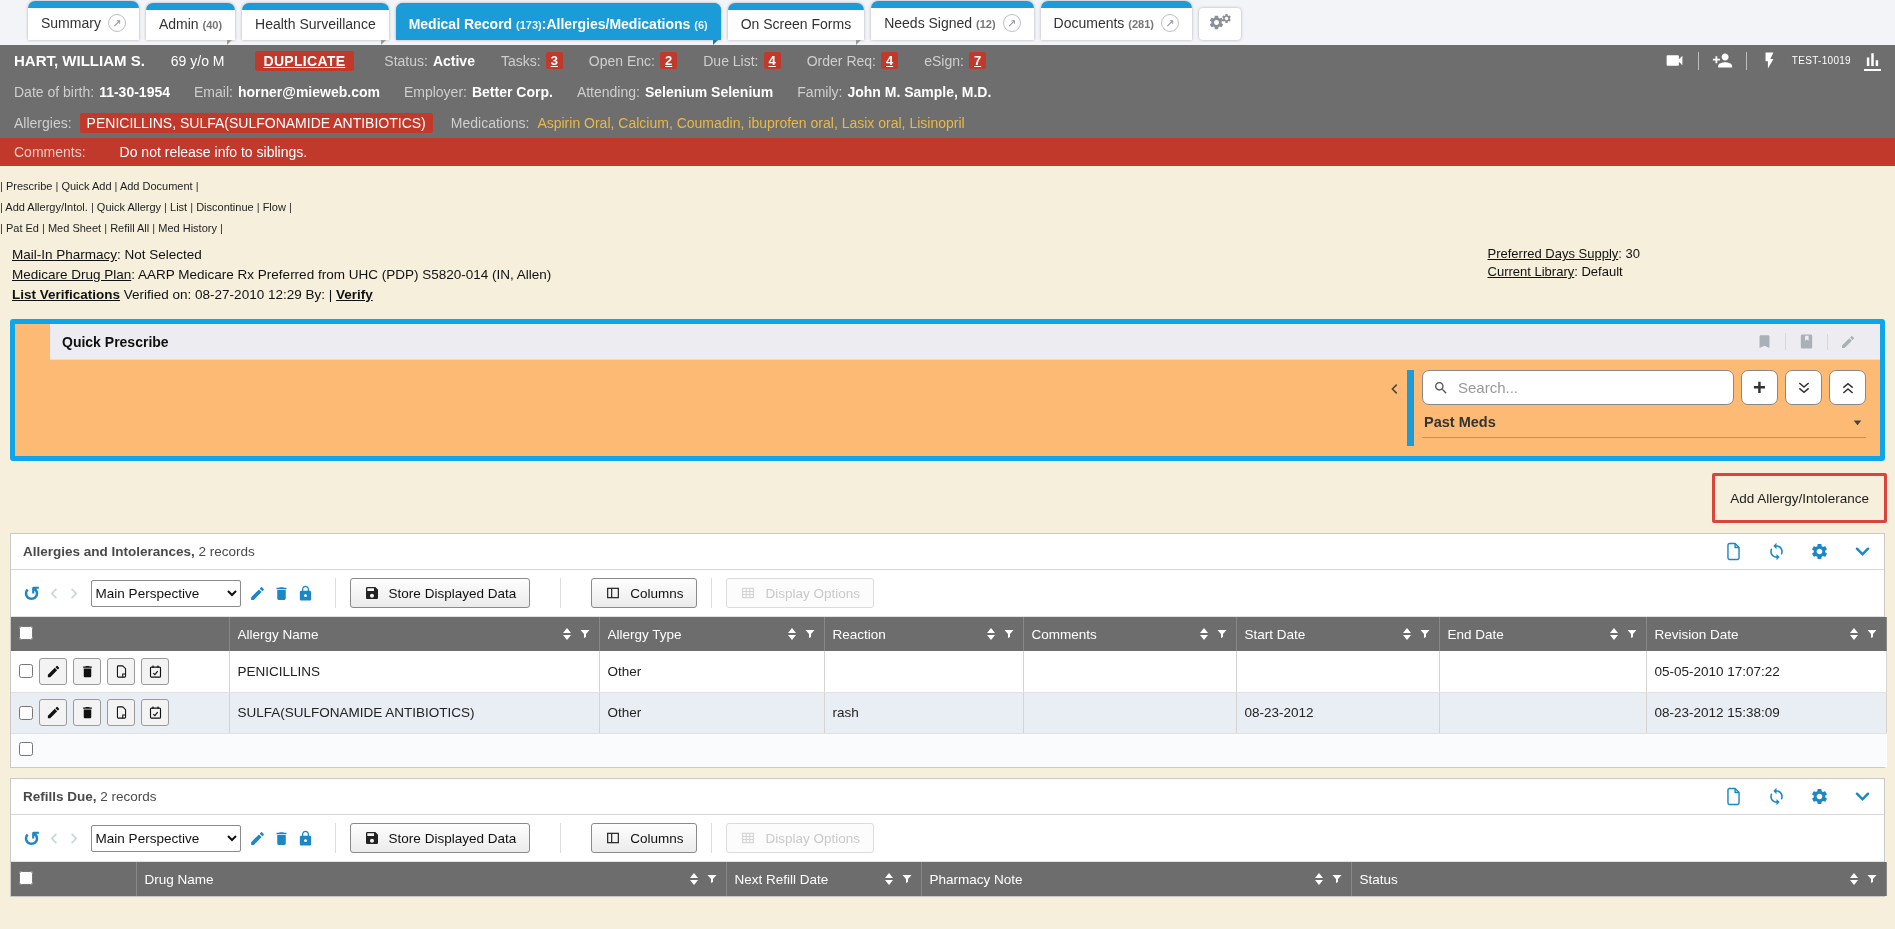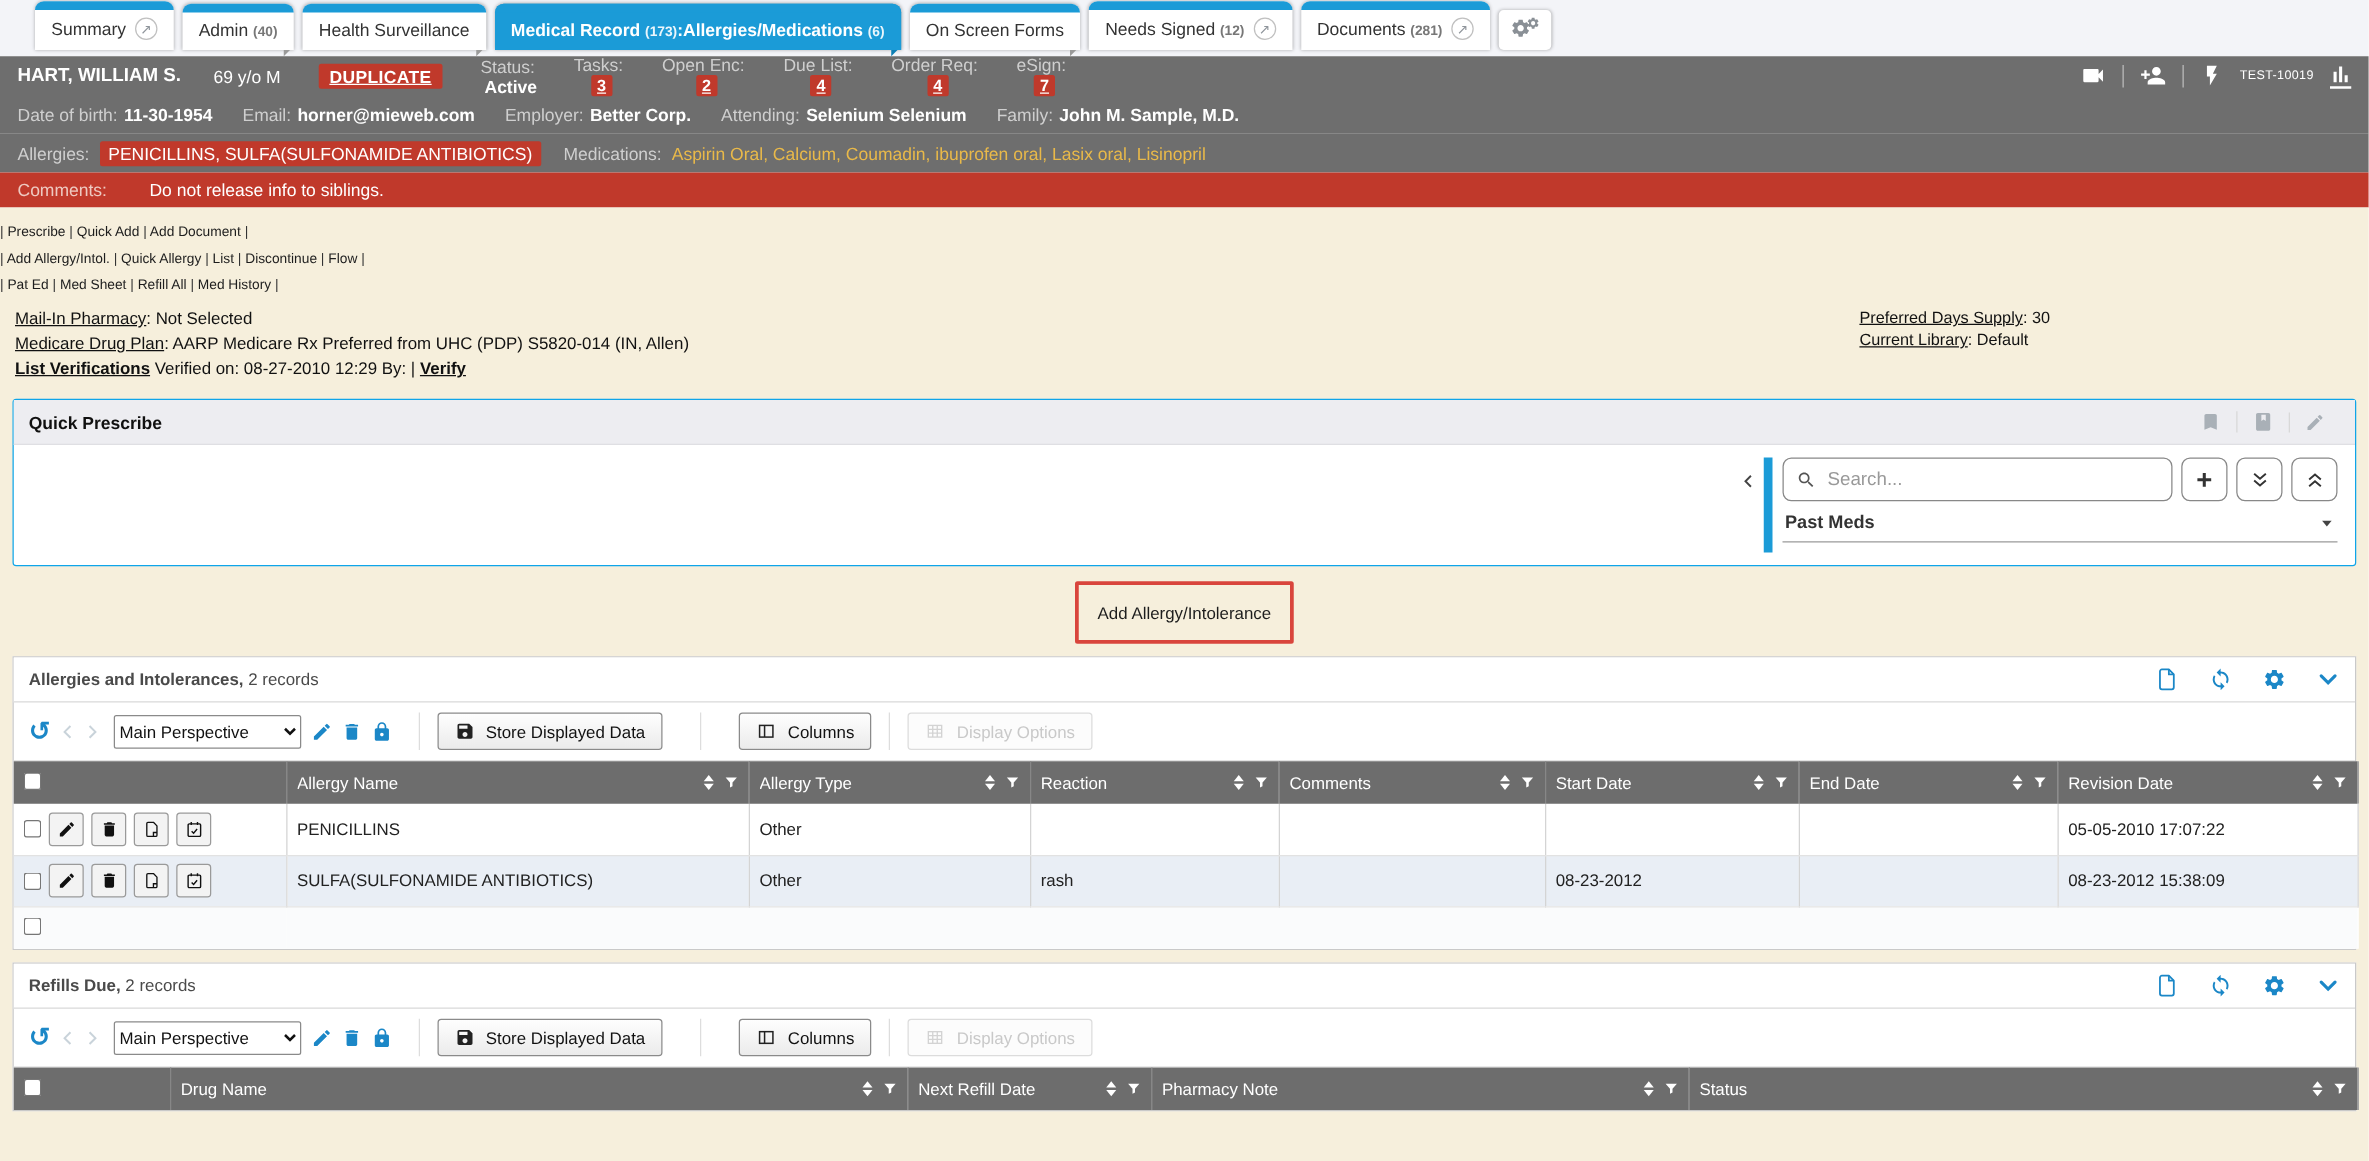--- a/index.html
+++ b/index.html
@@ -26,21 +26,21 @@
              align-items:center; justify-content:center; font-size:11px; color:#8f959b; background:#fff; }
   .gearbtn { background:#fff; border-radius:4px; box-shadow:0 0 3px rgba(0,0,0,.3); margin-bottom:5px;
              padding:6px 9px; color:#8a9096; display:inline-flex; align-items:flex-start; cursor:pointer; }
   
   .pbar { background:#6e6e6e; color:#fff; display:flex; align-items:center; height:31px; padding:0 14px; font-size:14px; white-space:nowrap; }
   .pbar .lbl { color:#cfcfcf; margin-right:5px; }
   .pbar .val { color:#fff; font-weight:bold; }
   .pname { font-weight:bold; font-size:15px; margin-right:26px; }
   .page { margin-right:30px; }
   .dup { background:#c0392b; color:#fff; font-weight:bold; text-decoration:underline; padding:2px 9px; border-radius:2px; margin-right:30px; letter-spacing:.3px; cursor:pointer; }
-  .pfield { margin-right:26px; display:inline-flex; align-items:center;flex-direction:column; }
+  .pfield { margin-right:26px; display:inline-flex; align-items:center; }
   .badge { background:#c0392b; color:#fff; font-weight:bold; text-decoration:underline; padding:1px 5px; border-radius:2px; font-size:13px; cursor:pointer; }
   .pright { margin-left:auto; display:flex; align-items:center; gap:13px; }
   .vsep { width:1px; height:18px; background:rgba(255,255,255,.55); }
   .chartid { font-size:10px; letter-spacing:.3px; }
   .chart-underline { border-bottom:2px solid #fff; padding-bottom:1px; display:inline-flex; }
   .dfield { margin-right:24px; }
   .allergybox { background:#c0392b; color:#fff; padding:2px 7px; border-radius:2px; margin-right:18px; cursor:pointer; }
   .medlink { color:#e9b949; text-decoration:none; cursor:pointer; }
   .medsep { color:#e9b949; }
   
@@ -50,42 +50,42 @@
   .main { background:#f6efdc; height:763px; overflow:hidden; }
   .linkrows { padding:10px 13px 0 0; font-size:11px; line-height:21px; color:#333; }
   .linkrows a { color:#1d1d1d; cursor:pointer; }
   .pipe { color:#333; }
   .infoflex { display:flex; justify-content:space-between; padding:6px 0 0 12px; }
   .pharm { font-size:13.5px; line-height:20px; color:#111; }
   .pharm a { color:#111; cursor:pointer; }
   .prefs { font-size:13px; line-height:18px; color:#111; margin-right:255px; }
   .prefs a { color:#111; cursor:pointer; }
   
-  .qp { margin:14px 10px 0; background:#ffffff; border:1px solid #0ea5e9; border-radius:3px; }
+  .qp { margin:14px 10px 0; background:#fdba74; border:5px solid #0ea5e9; border-radius:3px;padding-left:35px; }
   .qp-head { background:#ededf1; padding:9px 12px; display:flex; align-items:center; border-bottom:1px solid #dfdfe3; }
   .qp-title { font-weight:bold; font-size:14px; color:#101010; }
   .qp-icons { margin-left:auto; display:flex; align-items:center; color:#a9b0b7; }
   .qpi { padding:0 12px; display:inline-flex; cursor:pointer; }
   .qpi + .qpi { border-left:1px solid #d8d8d8; }
   .qp-body { height:96px; position:relative; }
   .qp-cluster { position:absolute; right:14px; top:10px; width:478px; display:flex; align-items:flex-start; }
   .clus-chev { color:#444; margin-top:12px; cursor:pointer; display:inline-flex; }
   .bluebar { width:7px; background:#1b9bd7; height:76px; margin:0 8px 0 5px; }
   .clus-col { flex:1; }
   .searchrow { display:flex; gap:7px; }
   .searchbox { flex:1; border:1px solid #888; border-radius:7px; height:35px; display:flex; align-items:center; padding:0 10px; background:#fff; gap:7px; }
   .searchbox input { border:none; outline:none; flex:1; font-size:15px; color:#444; font-family:inherit; background:transparent; }
   .searchbox input::placeholder { color:#999; }
   .sqbtn { width:37px; height:35px; border:1px solid #888; border-radius:7px; background:#fff; display:inline-flex;
            align-items:center; justify-content:center; color:#333; cursor:pointer; font-size:22px; font-weight:bold; }
   .pastmeds { display:flex; align-items:center; margin-top:9px; border-bottom:1px solid #9a9a9a; padding:0 2px 7px; }
   .pastmeds .pmlabel { font-weight:bold; font-size:14.5px; color:#333; }
   .pastmeds .pmcaret { margin-left:auto; color:#444; display:inline-flex; }
   
-  .addwrap { text-align:center; margin:12px 8px 0;text-decoration:underline; }
+  .addwrap { text-align:right; margin:12px 8px 0;text-decoration:underline; }
   .addbox { display:inline-block; border:3px solid #d9453c; border-radius:2px; padding:14px 15px; }
   .addbox a { font-size:13.5px; color:#1d1d1d; cursor:pointer; }
   
   .section { margin:10px 10px 0; background:#fff; border:1px solid #c9c9c9; }
   .sec-head { background:#fff; padding:8px 12px; display:flex; align-items:center; border-bottom:1px solid #d9d9d9; }
   .sec-title { color:#4a4a4a; font-size:13.5px; }
   .sec-title b { font-weight:bold; }
   .sec-icons { margin-left:auto; display:flex; align-items:center; gap:24px; color:#1b87c7; }
   .sec-icons span { display:inline-flex; cursor:pointer; }
   .toolbar { padding:8px 10px; display:flex; align-items:center; border-bottom:1px solid #e2e2e2; }

